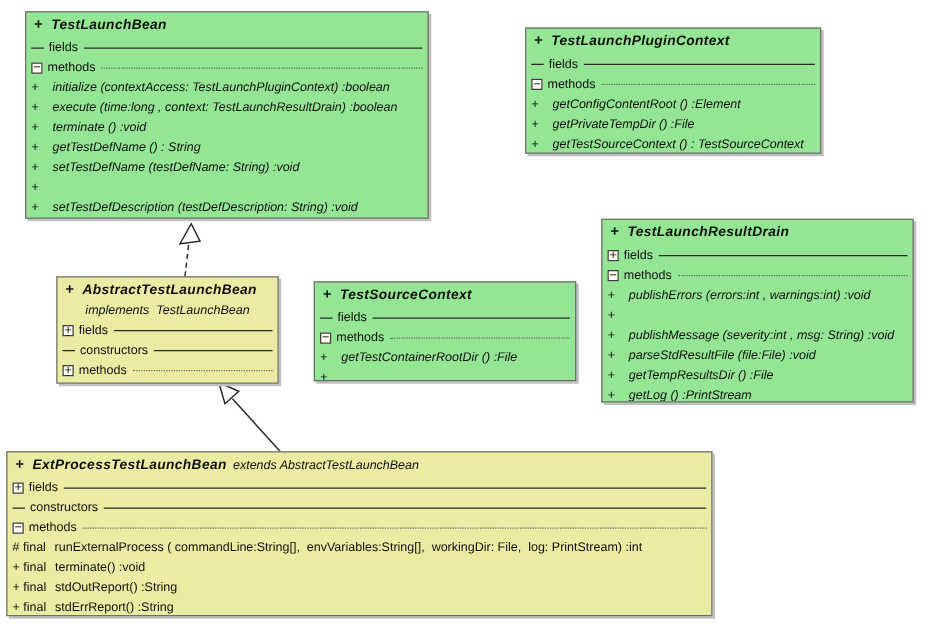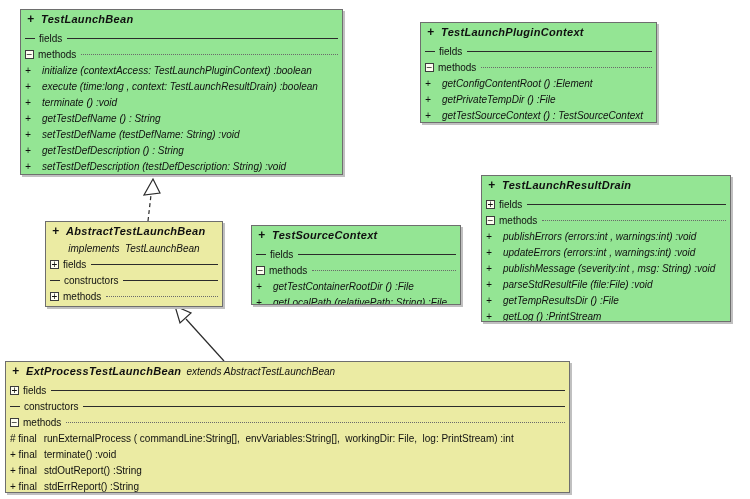--- a/index.html
+++ b/index.html
@@ -162,21 +162,20 @@
       <div class="row member">
         <span class="prefix">+</span>
         <span class="mtext">getTestDefName () : String</span>
       </div>
       <div class="row member">
         <span class="prefix">+</span>
         <span class="mtext">setTestDefName (testDefName: String) :void</span>
       </div>
       <div class="row member">
         <span class="prefix">+</span>
-        <span class="mtext">getTestDefDescription () : String</span>
       </div>
       <div class="row member">
         <span class="prefix">+</span>
         <span class="mtext">setTestDefDescription (testDefDescription: String) :void</span>
       </div>
     </div>
   <div id="box-1" class="uml-class green">
       <div class="title-row">
         <span class="vis">+</span>
         <span class="cname">TestLaunchPluginContext</span>
@@ -218,21 +217,20 @@
         <span class="symbol box">−</span>
         <span class="label">methods</span>
         <span class="line dotted"></span>
       </div>
       <div class="row member">
         <span class="prefix">+</span>
         <span class="mtext">publishErrors (errors:int , warnings:int) :void</span>
       </div>
       <div class="row member">
         <span class="prefix">+</span>
-        <span class="mtext">updateErrors (errors:int , warnings:int) :void</span>
       </div>
       <div class="row member">
         <span class="prefix">+</span>
         <span class="mtext">publishMessage (severity:int , msg: String) :void</span>
       </div>
       <div class="row member">
         <span class="prefix">+</span>
         <span class="mtext">parseStdResultFile (file:File) :void</span>
       </div>
       <div class="row member">
@@ -280,21 +278,20 @@
         <span class="symbol box">−</span>
         <span class="label">methods</span>
         <span class="line dotted"></span>
       </div>
       <div class="row member">
         <span class="prefix">+</span>
         <span class="mtext">getTestContainerRootDir () :File</span>
       </div>
       <div class="row member">
         <span class="prefix">+</span>
-        <span class="mtext">getLocalPath (relativePath: String) :File</span>
       </div>
     </div>
   <div id="box-5" class="uml-class yellow">
       <div class="title-row">
         <span class="vis">+</span>
         <span class="cname">ExtProcessTestLaunchBean</span>
         <span class="suffix">extends  AbstractTestLaunchBean</span>
       </div>
       <div class="row section">
         <span class="symbol box">+</span>

